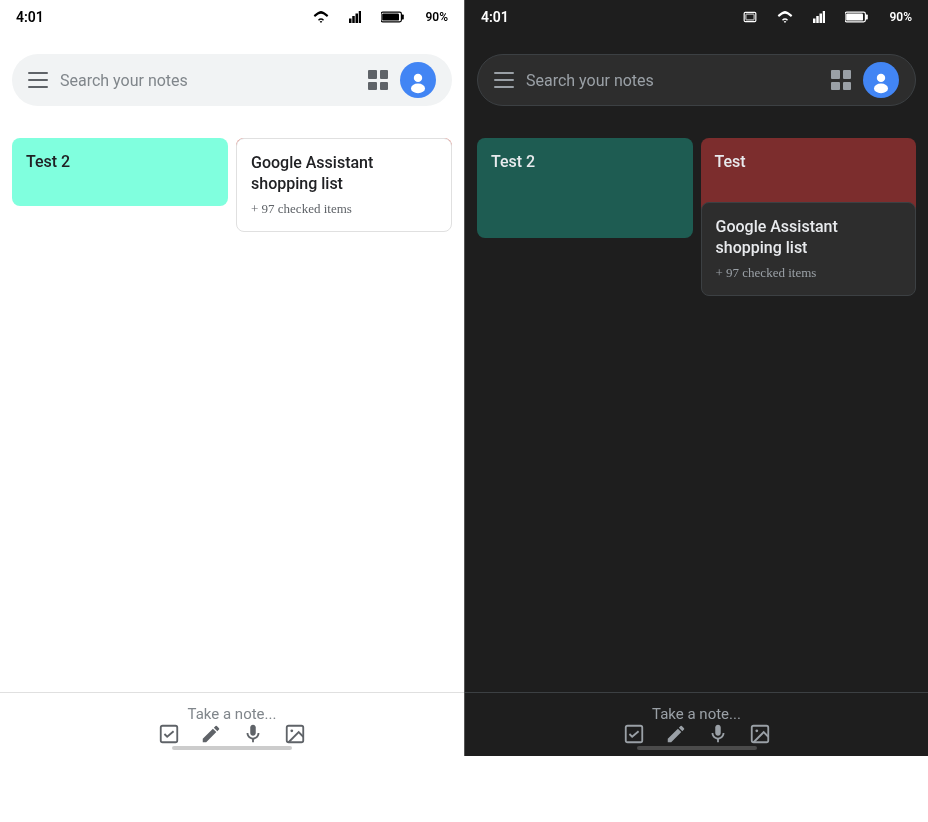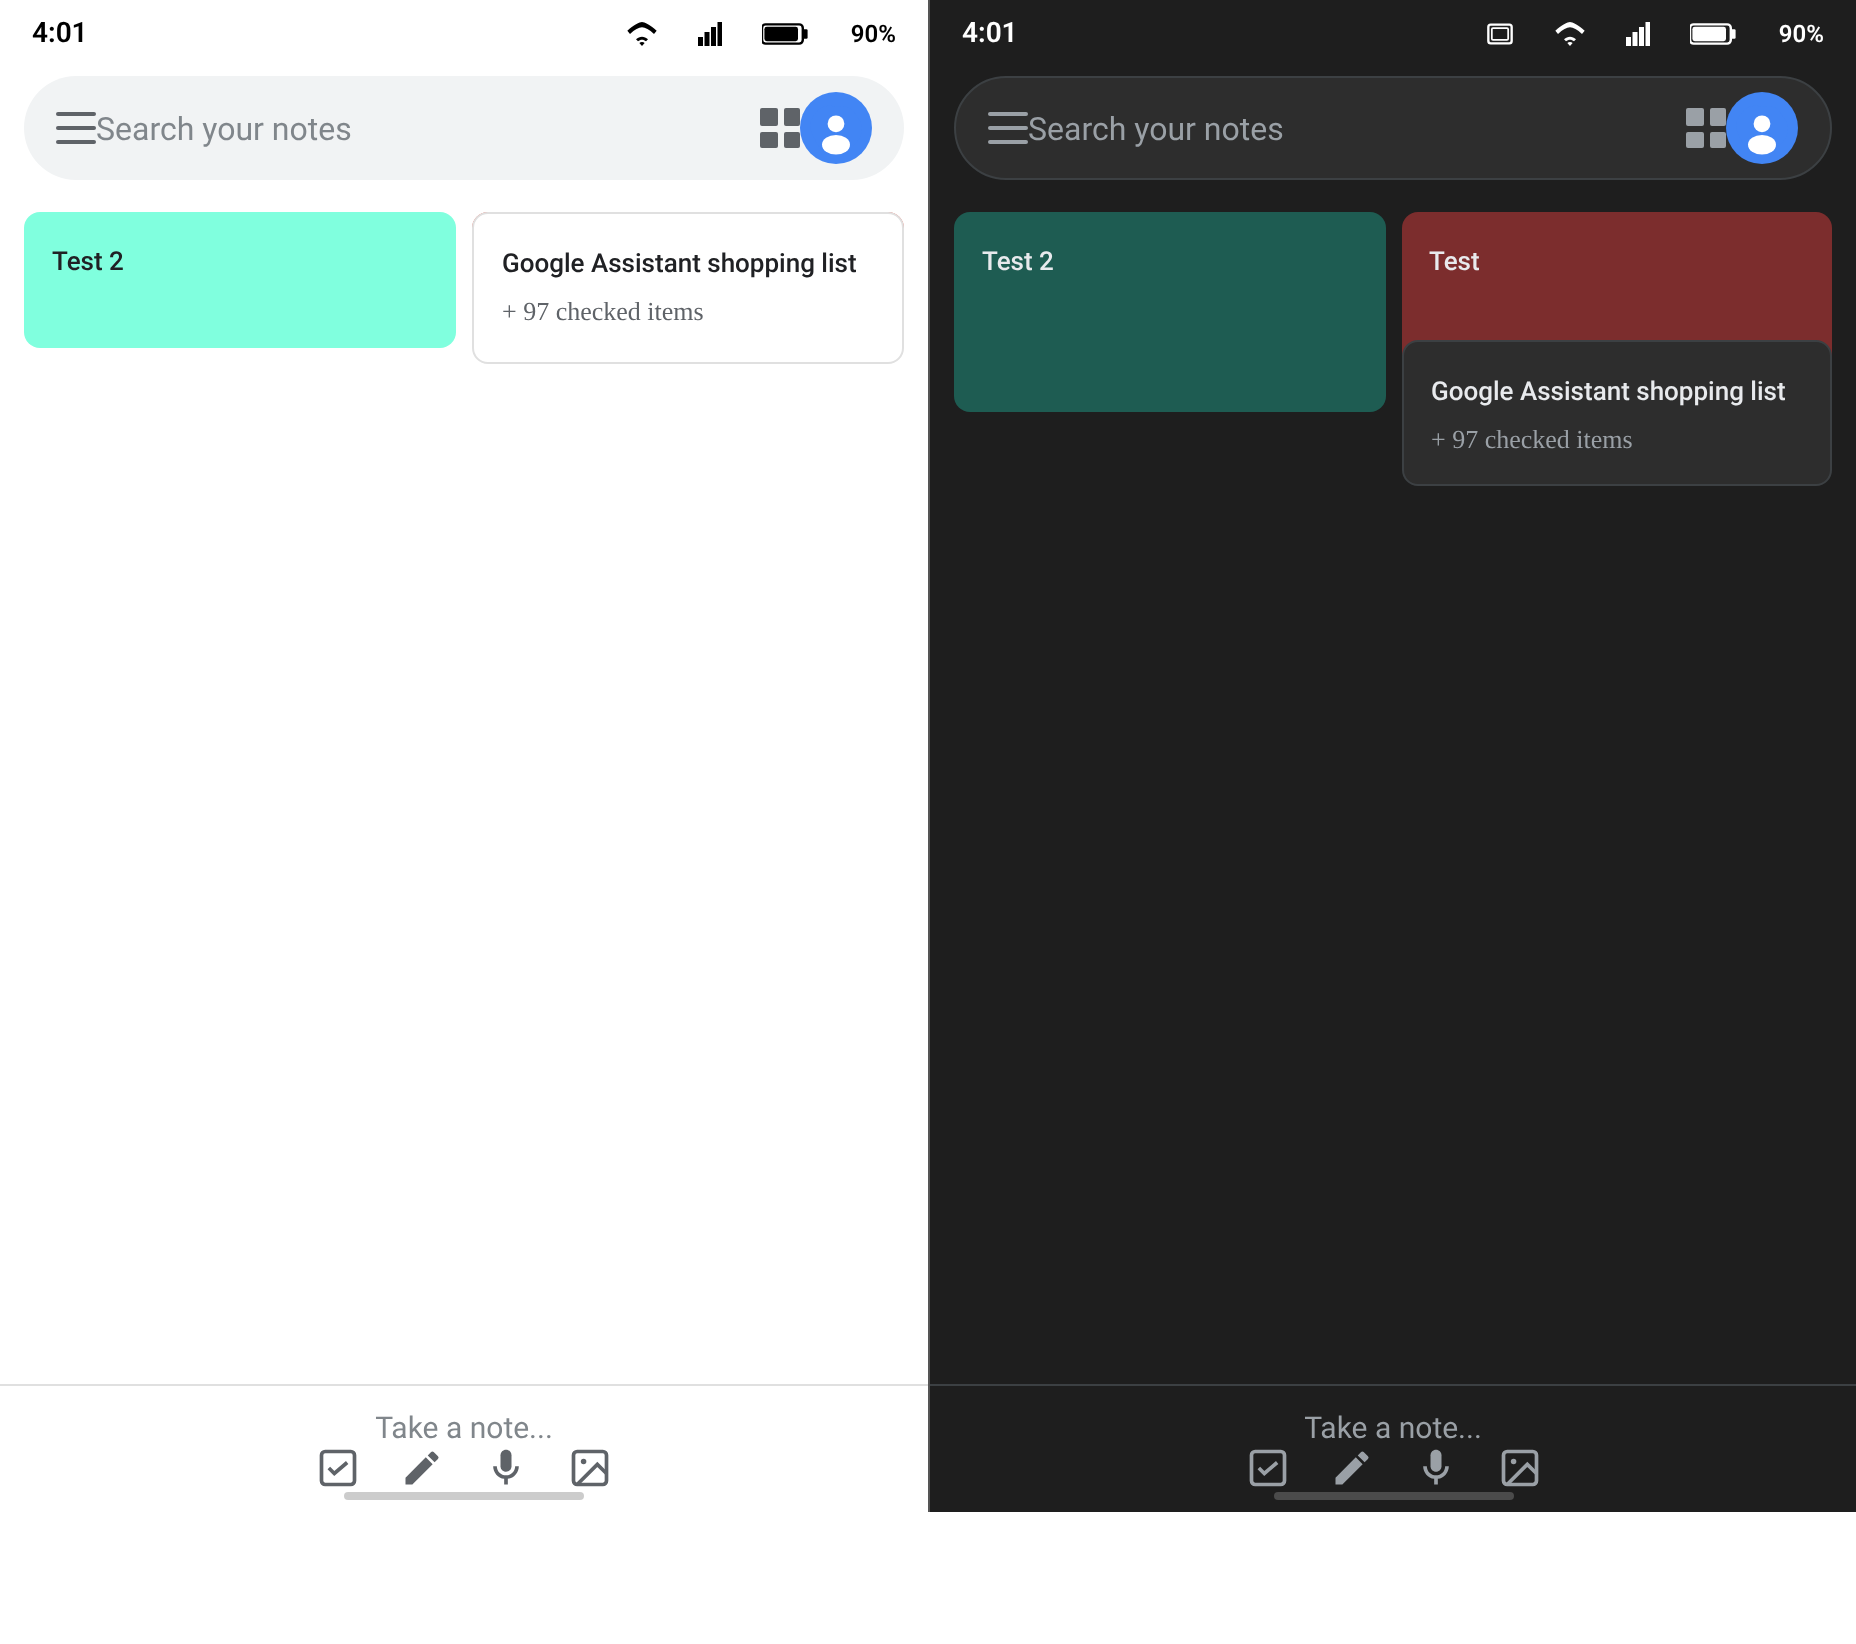--- a/index.html
+++ b/index.html
@@ -56,26 +56,27 @@
     .status-icons {
       display: flex;
       align-items: center;
       gap: 20px;
       font-size: 12px;
       font-weight: 500;
     }
 
     
     .search-bar {
-      margin: 8px 12px;
+      margin: 24px 12px;
       display: flex;
       align-items: center;
       border-radius: 28px;
       padding: 10px 16px;
       height: 52px;
+      gap: 12px;
     }
 
     .phone.light .search-bar {
       background: #f1f3f4;
       color: #3c4043;
     }
 
     .phone.dark .search-bar {
       background: #2d2d2d;
       color: #e8eaed;
@@ -188,21 +189,21 @@
     .note-card-red-dark {
       background: #7c2d2d;
     }
 
     .note-card-dark-bg {
       background: #2d2d2d;
       border: 1px solid #3c4043;
     }
 
     .note-title {
-      font-size: 13px;
+      font-size: 16px;
       font-weight: 500;
       line-height: 1.3;
     }
 
     .phone.light .note-title {
       color: #202124;
     }
 
     .phone.dark .note-title {
       color: #e8eaed;

